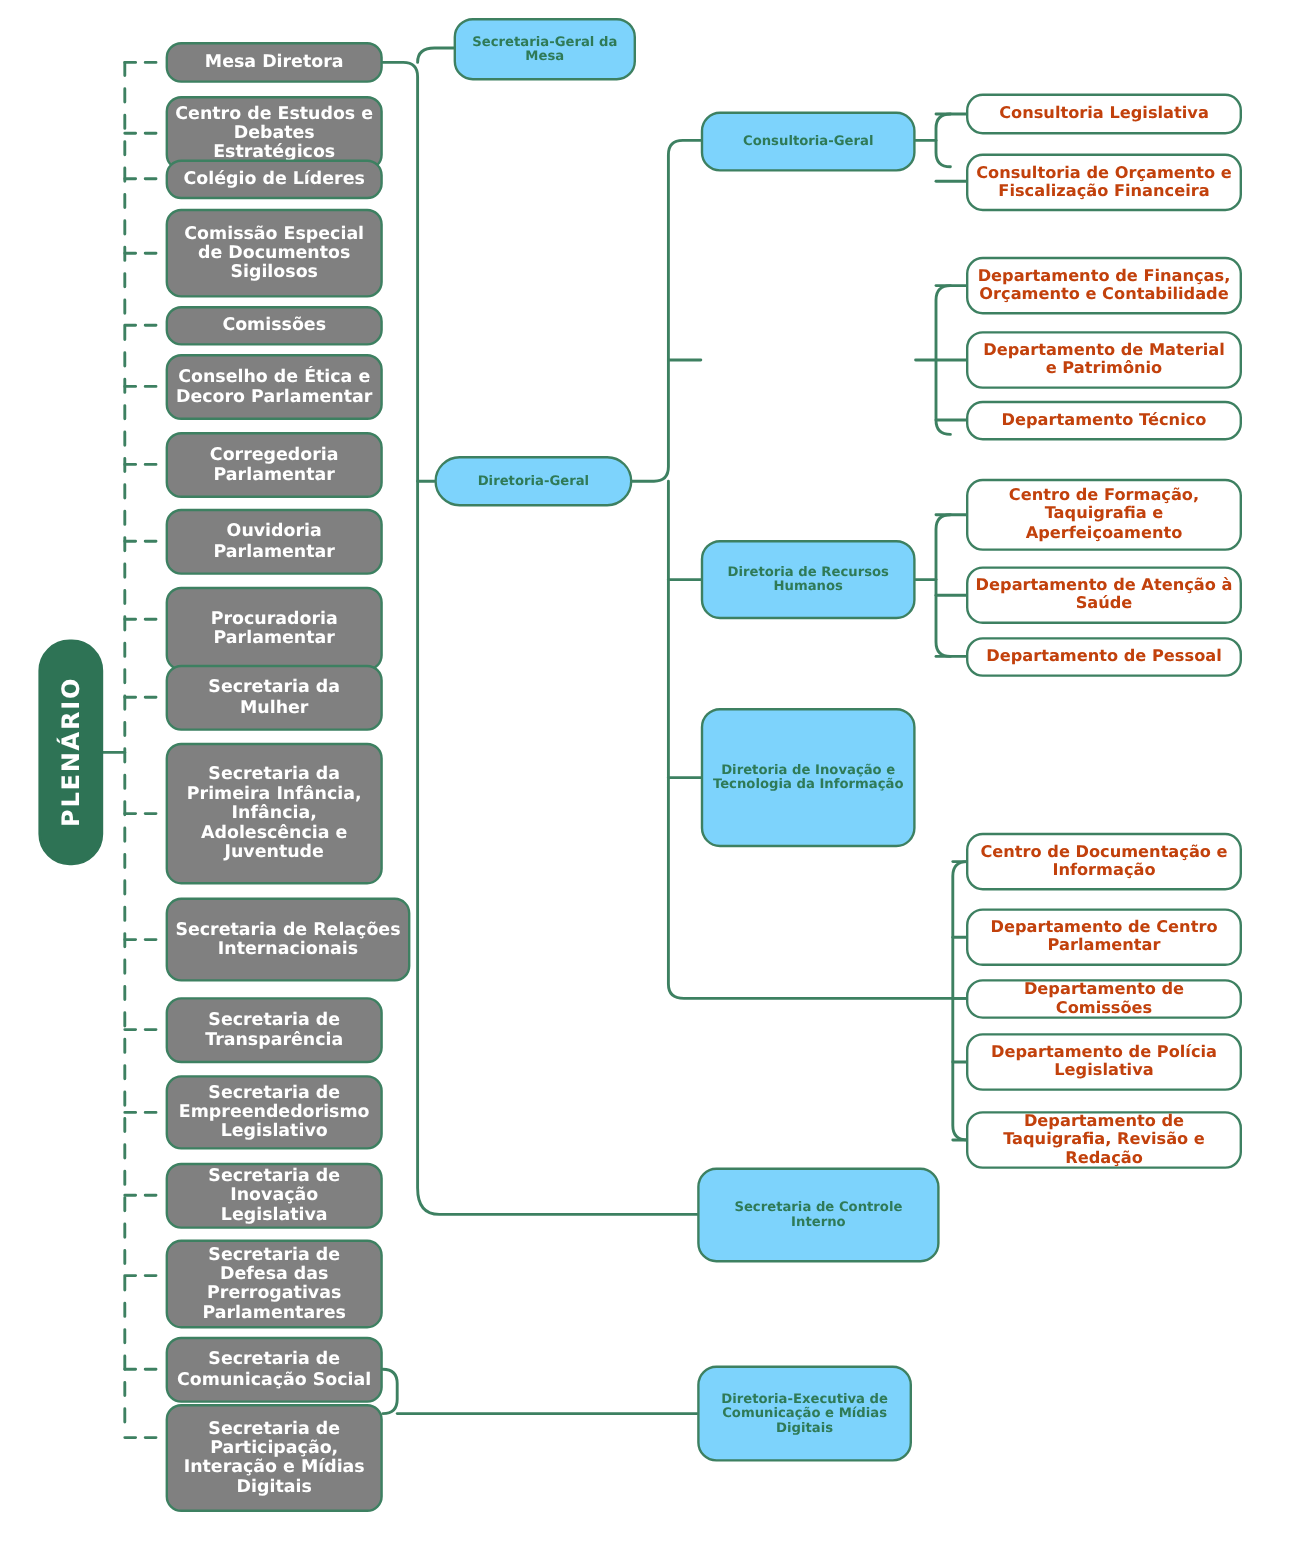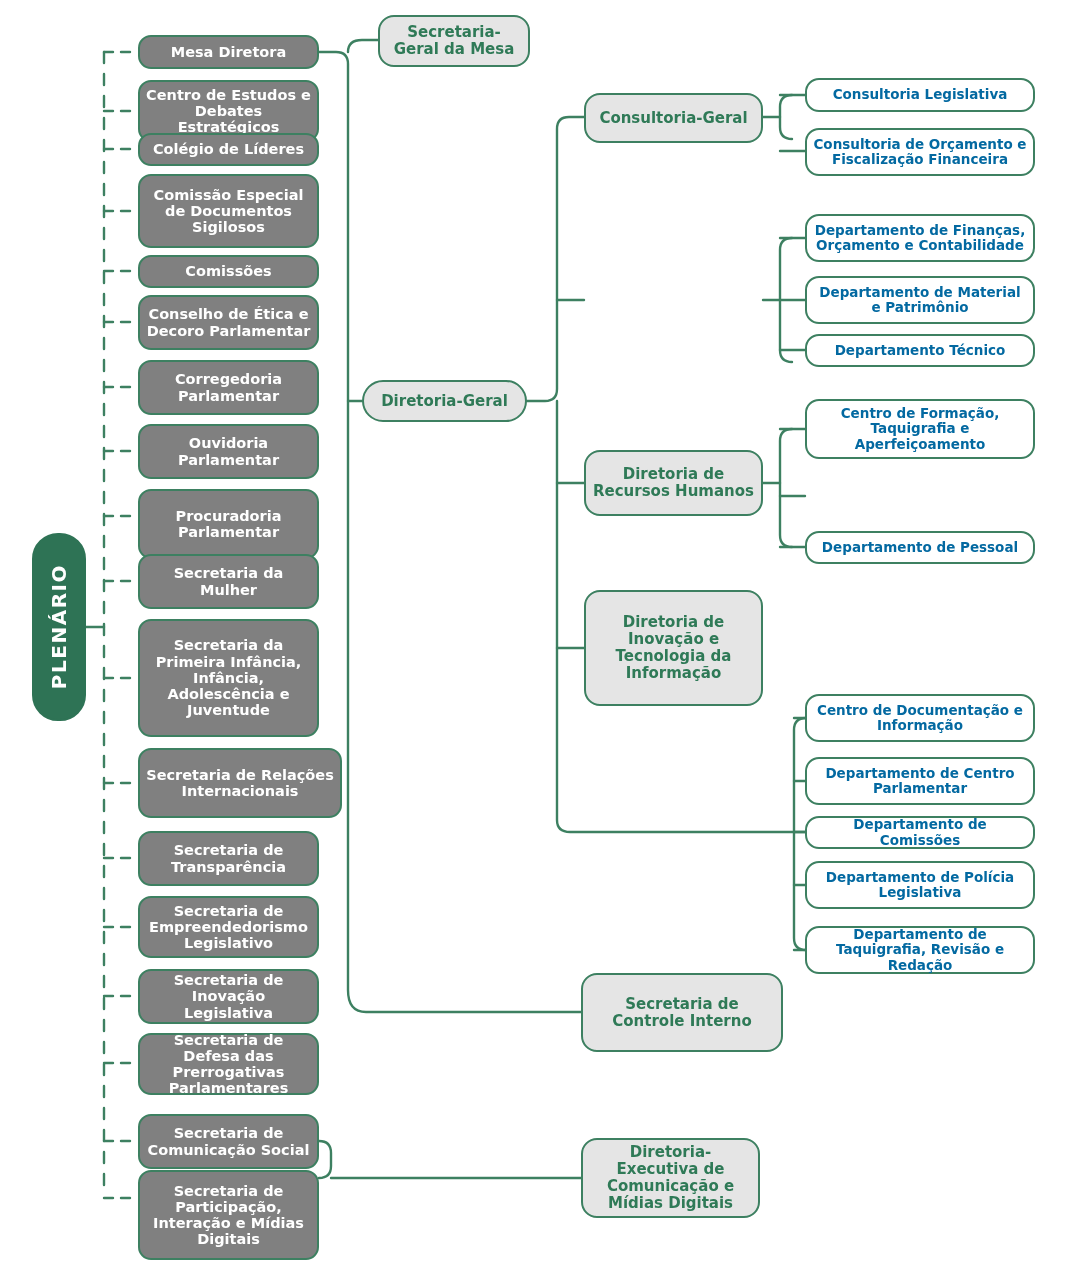--- a/index.html
+++ b/index.html
@@ -14,23 +14,23 @@
   .node{
     position:absolute;box-sizing:border-box;
     display:flex;align-items:center;justify-content:center;text-align:center;
     border:2px solid #3d8061;border-radius:14px;
     font-weight:bold;line-height:1.12;
     padding:2px 6px;
   }
   
   .n-gray{background:#808080;color:#ffffff;font-size:14.5px;border-radius:13px;}
   
-  .n-light{background:#e5e5e5;color:#2f7a57;font-size:15px;border-radius:16px;}
-  
-  .n-white{background:#ffffff;color:#0369a1;font-size:13.5px;border-radius:14px;}
+  .n-light{background:#7dd3fc;color:#2f7a57;font-size:11px;border-radius:16px;}
+  
+  .n-white{background:#ffffff;color:#c2410c;font-size:13.5px;border-radius:14px;}
 
   
   .n-root{
     position:absolute;box-sizing:border-box;
     background:#2e7355;border:2px solid #2e7355;border-radius:26px;
     color:#ffffff;font-weight:bold;font-size:20px;letter-spacing:1.5px;
     display:flex;align-items:center;justify-content:center;
   }
   .n-root span{
     writing-mode:vertical-rl;transform:rotate(180deg);white-space:nowrap;
@@ -165,21 +165,21 @@
     </div>
 
   <div class="node n-gray" style="left:138px;top:896px;width:181px;height:62px;">
     <span>Secretaria de Empreendedorismo Legislativo</span>
     </div>
 
   <div class="node n-gray" style="left:138px;top:969px;width:181px;height:55px;">
     <span>Secretaria de Inovação Legislativa</span>
     </div>
 
-  <div class="node n-gray" style="left:138px;top:1033px;width:181px;height:62px;align-items:center;">
+  <div class="node n-gray" style="left:138px;top:1033px;width:181px;height:74px;align-items:center;">
     <span>Secretaria de Defesa das Prerrogativas Parlamentares</span>
     </div>
 
   <div class="node n-gray" style="left:138px;top:1114px;width:181px;height:55px;">
     <span>Secretaria de Comunicação Social</span>
     </div>
 
   <div class="node n-gray" style="left:138px;top:1170px;width:181px;height:90px;">
     <span>Secretaria de Participação, Interação e Mídias Digitais</span>
     </div>
@@ -230,20 +230,23 @@
     </div>
 
   <div class="node n-white" style="left:805px;top:334px;width:230px;height:33px;">
     <span>Departamento Técnico</span>
     </div>
 
   <div class="node n-white" style="left:805px;top:399px;width:230px;height:60px;">
     <span>Centro de Formação, Taquigrafia e Aperfeiçoamento</span>
     </div>
 
+  <div class="node n-white" style="left:805px;top:472px;width:230px;height:48px;">
+    <span>Departamento de Atenção à Saúde</span>
+    </div>
 
   <div class="node n-white" style="left:805px;top:531px;width:230px;height:33px;">
     <span>Departamento de Pessoal</span>
     </div>
 
   <div class="node n-white" style="left:805px;top:694px;width:230px;height:48px;">
     <span>Centro de Documentação e Informação</span>
     </div>
 
   <div class="node n-white" style="left:805px;top:757px;width:230px;height:48px;">

